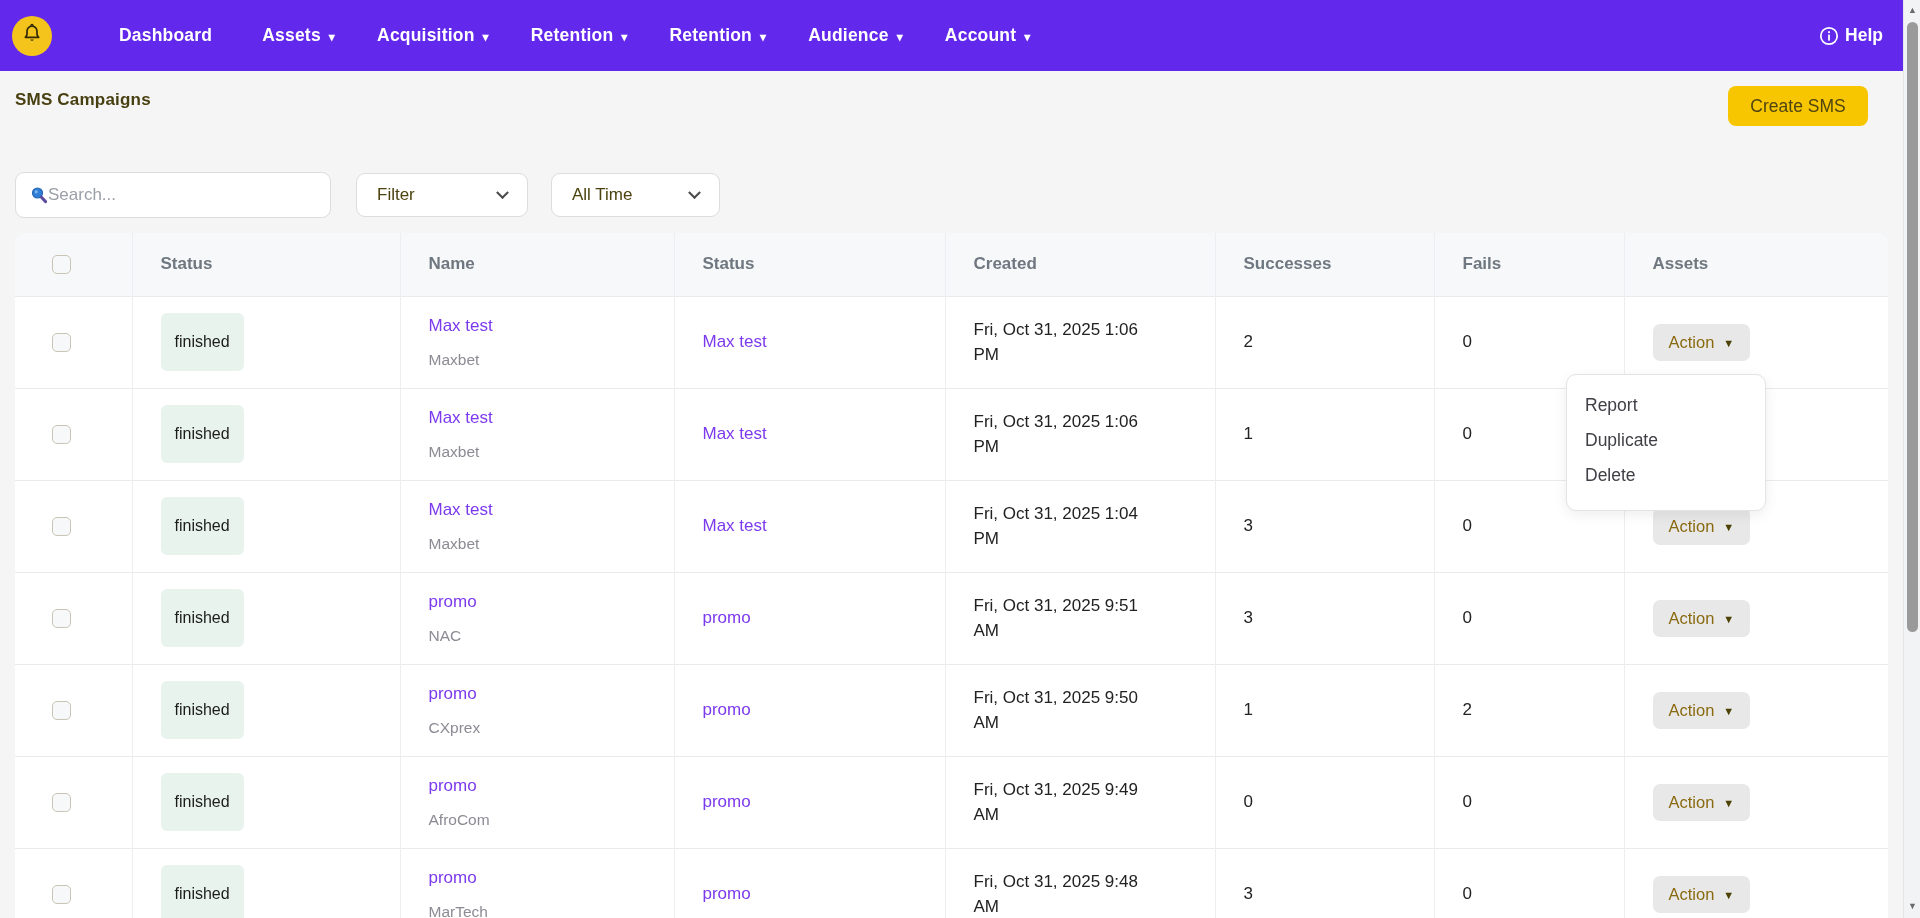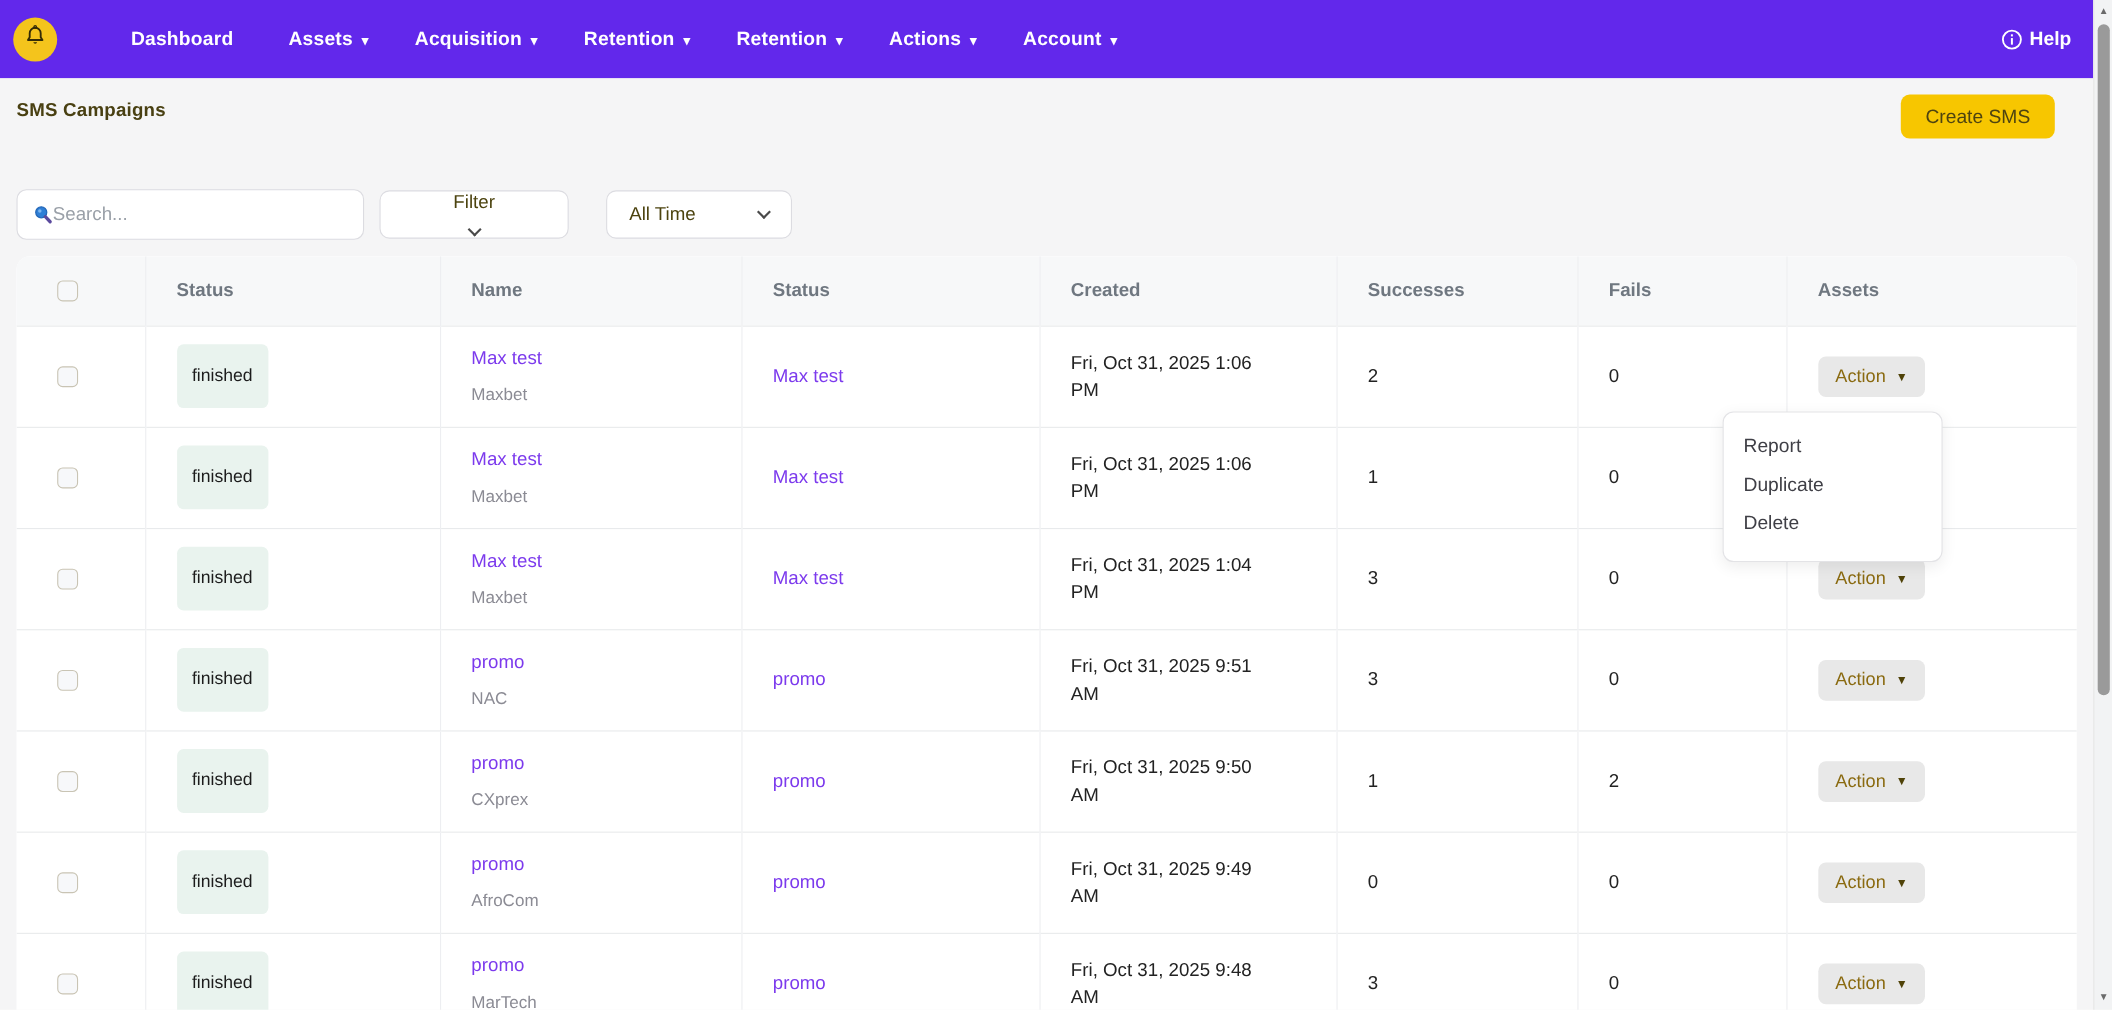--- a/index.html
+++ b/index.html
@@ -62,21 +62,21 @@
     font-family:"Liberation Sans", sans-serif;
     font-size:17px; color:#333; margin-left:0; width:240px;
   }
   .search-input::placeholder { color:#9aa0a8; }
   .select-box {
     position:absolute; top:173px; height:44px;
     background:#fff; border:1px solid #dcdce1; border-radius:9px;
     display:flex; align-items:center; justify-content:space-between;
     padding:0 20px; font-size:17px; color:#4c430f; cursor:pointer;
   }
-  .select-filter { left:345px; width:172px;flex-direction:column; }
+  .select-filter { left:356px; width:172px; }
   .select-time  { left:551px; width:169px; }
   .chevron {
     width:9px; height:9px;
     border-right:2px solid #4a4a4a; border-bottom:2px solid #4a4a4a;
     transform:rotate(45deg) translate(-2px,-2px);
   }
 
   
   .card {
     position:absolute; left:15px; top:233px; width:1873px; height:700px;
@@ -164,21 +164,21 @@
     </div>
     <div class="nav-item">
       <span>Retention</span>
       <span class="nav-caret">▾</span>
     </div>
     <div class="nav-item">
       <span>Retention</span>
       <span class="nav-caret">▾</span>
     </div>
     <div class="nav-item">
-      <span>Actions</span>
+      <span>Audience</span>
       <span class="nav-caret">▾</span>
     </div>
     <div class="nav-item">
       <span>Account</span>
       <span class="nav-caret">▾</span>
     </div>
   </div>
   <div class="nav-help">
     <svg width="20" height="20" viewBox="0 0 20 20">
       <circle cx="10" cy="10" r="8.2" fill="none" stroke="#fff" stroke-width="1.7"></circle>

